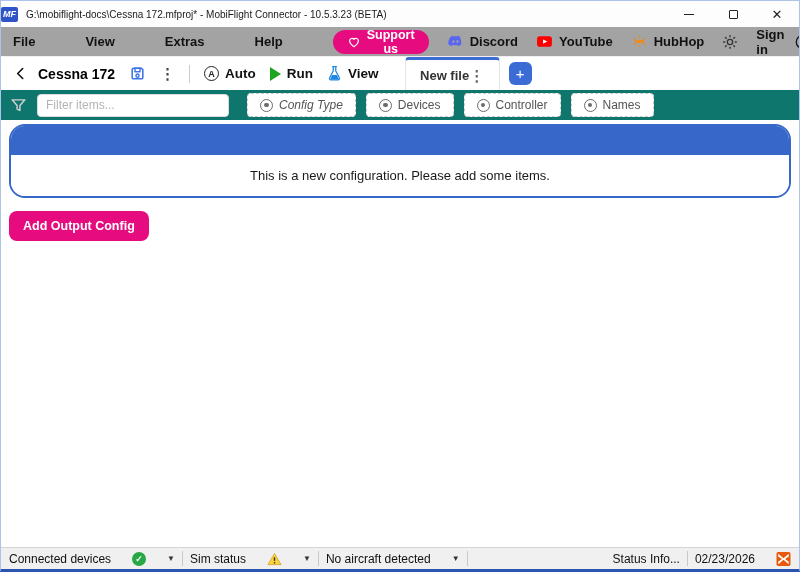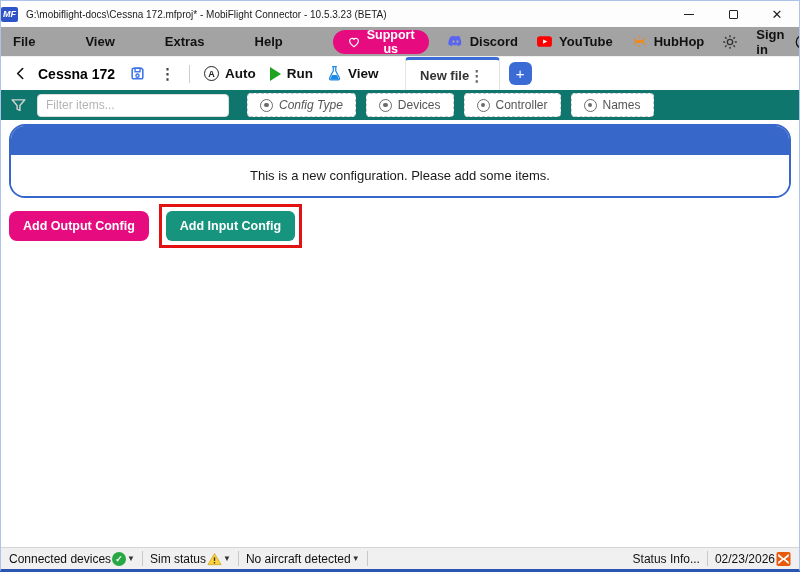--- a/index.html
+++ b/index.html
@@ -65,21 +65,21 @@
     font-size: 13px; color: #1a1a1a; }
   .actions { display: flex; align-items: flex-start; margin-top: 6px; }
   .btn-output { background: var(--magenta); color: #fff; border: none; border-radius: 8px; height: 30px; margin-top: 7px;
     padding: 0 14px; font-size: 12.5px; font-weight: 700; font-family: inherit; }
   .highlight-box { margin-left: 10px; border: 3px solid var(--highlight_red); padding: 4px; }
   .btn-input { background: var(--teal); color: #fff; border: none; border-radius: 6px; height: 30px;
     padding: 0 14px; font-size: 12.5px; font-weight: 700; font-family: inherit; }
   
   .statusbar { height: 22px; background: #f0f0f0; border-top: 1px solid #d5d5d5; display: flex; align-items: center;
     padding: 0 5px; font-size: 12px; color: #111; flex: none; }
-  .sb-group { display: flex; align-items: center; gap: 1px; padding: 0 3px; }
+  .sb-group { display: flex; align-items: center; gap: 21px; padding: 0 3px; }
   .sb-sep { width: 1px; height: 15px; background: #c8c8c8; margin: 0 4px; }
   .check-circle { width: 14px; height: 14px; background: var(--success_green); border-radius: 50%; color: #fff;
     font-size: 9px; font-weight: 700; display: flex; align-items: center; justify-content: center; }
   .caret { font-size: 8px; color: #333; }
   .sb-spacer { flex: 1; }
   .warn-icon, .mf-status-icon { width: 15px; height: 14px; display: inline-flex; }
 </style>
 </head>
 <body>
 
@@ -216,23 +216,20 @@
     </button>
   </div>
 
   <div class="content">
     <div class="config-box">
       <div class="config-header"></div>
       <div class="config-body">This is a new configuration. Please add some items.</div>
     </div>
     <div class="actions">
       <button class="btn-output">Add Output Config</button>
-      <div class="highlight-box">
-        <button class="btn-input">Add Input Config</button>
-      </div>
     </div>
   </div>
 
   <div class="statusbar">
     <span class="sb-group">
       <span>Connected devices</span>
       <span class="check-circle">✓</span>
       <span class="caret">▼</span>
     </span>
     <span class="sb-sep"></span>

